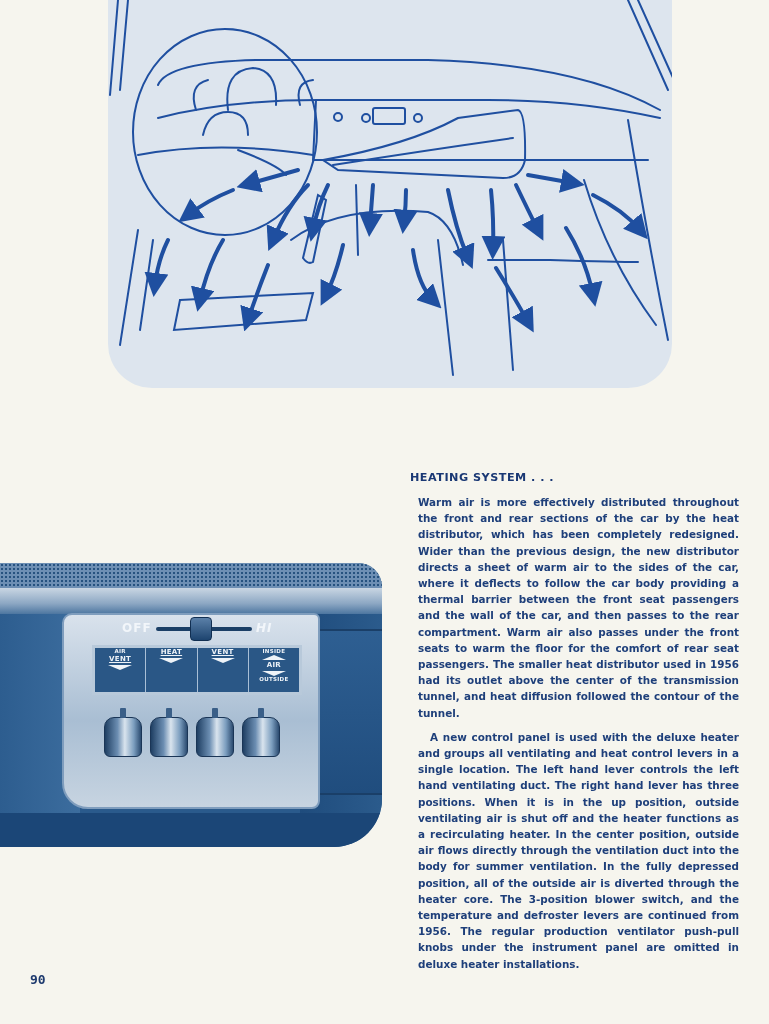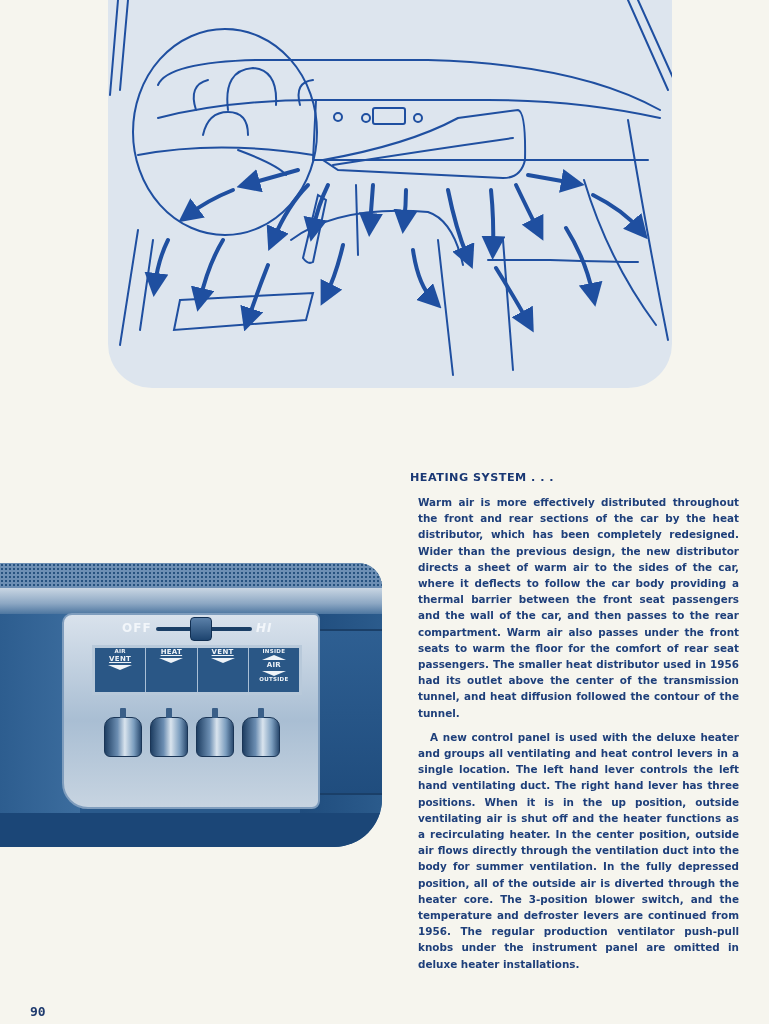--- a/index.html
+++ b/index.html
@@ -108,21 +108,21 @@
     color: #1e3f7a;
     text-align: justify;
   }
   .text-col h2 {
     margin: 0; font-size: 11.2px; line-height: 16px; letter-spacing: .5px; font-weight: bold;
     color: #1a3874;
   }
   .text-col p { margin: 8px; text-indent: 0; }
   .text-col p.indent { text-indent: 12px; }
   .page-number {
-    position: absolute; left: 30px; top: 1004px; font-size: 13px; font-weight: bold; color: #1e3a6e;
+    position: absolute; left: 30px; top: 972px; font-size: 13px; font-weight: bold; color: #1e3a6e;
     font-family: "DejaVu Sans Mono", "Liberation Mono", monospace;
   }
 </style>
 </head>
 <body>
 
 <div class="illus-top">
   <svg viewBox="0 0 564 388">
     <defs>
       <marker id="ah" markerWidth="6" markerHeight="6" refX="3" refY="3" orient="auto">

